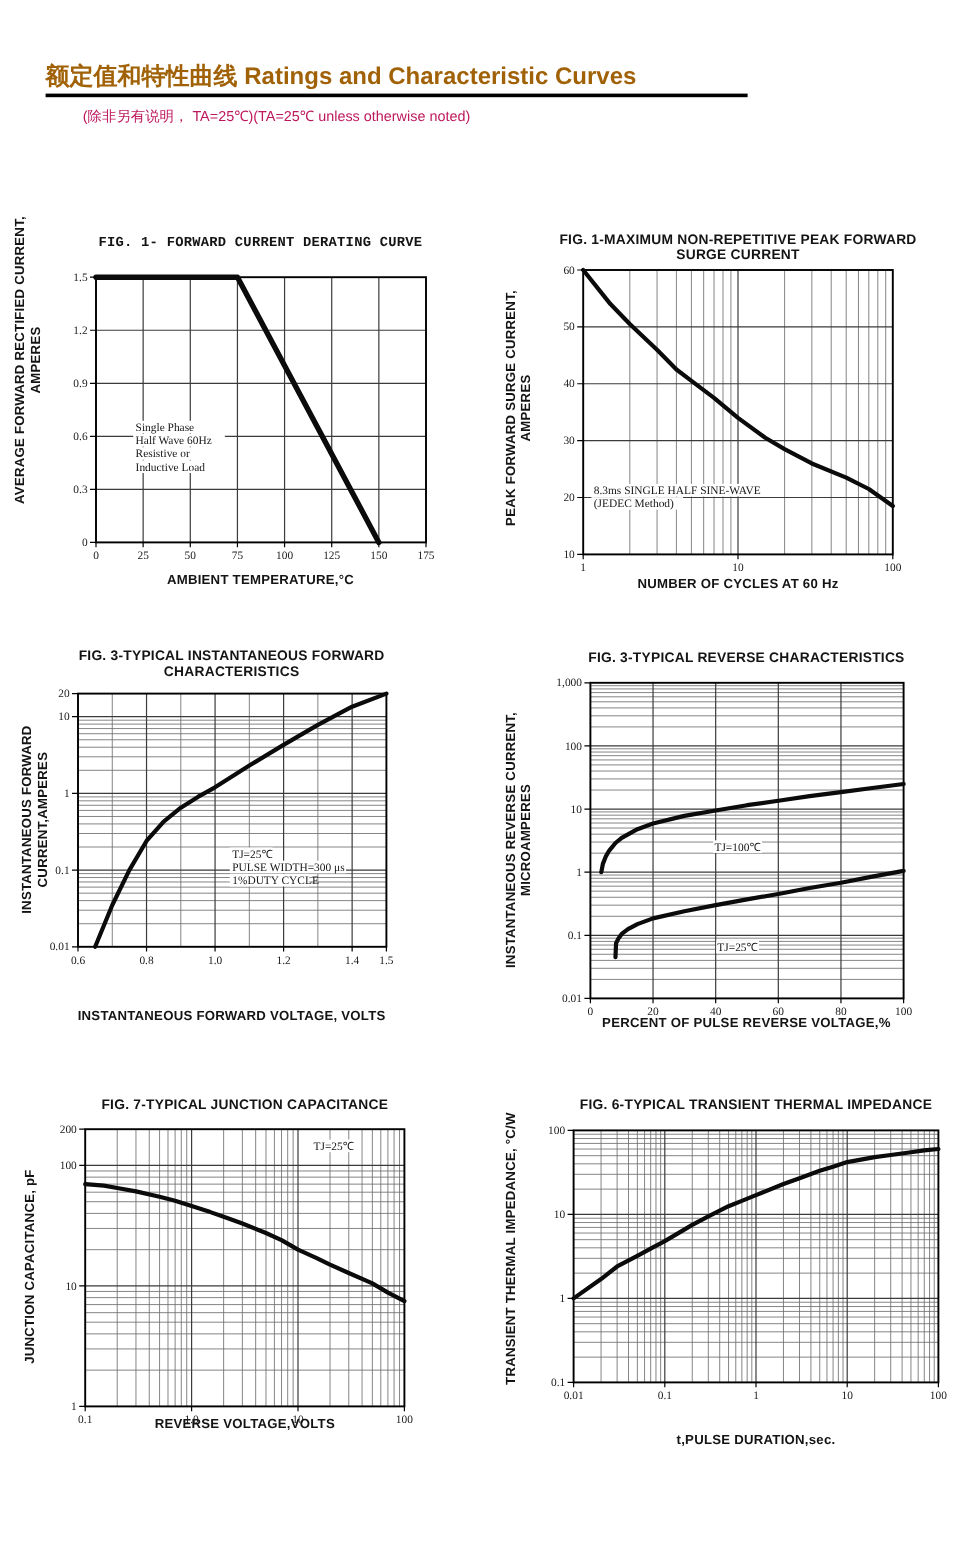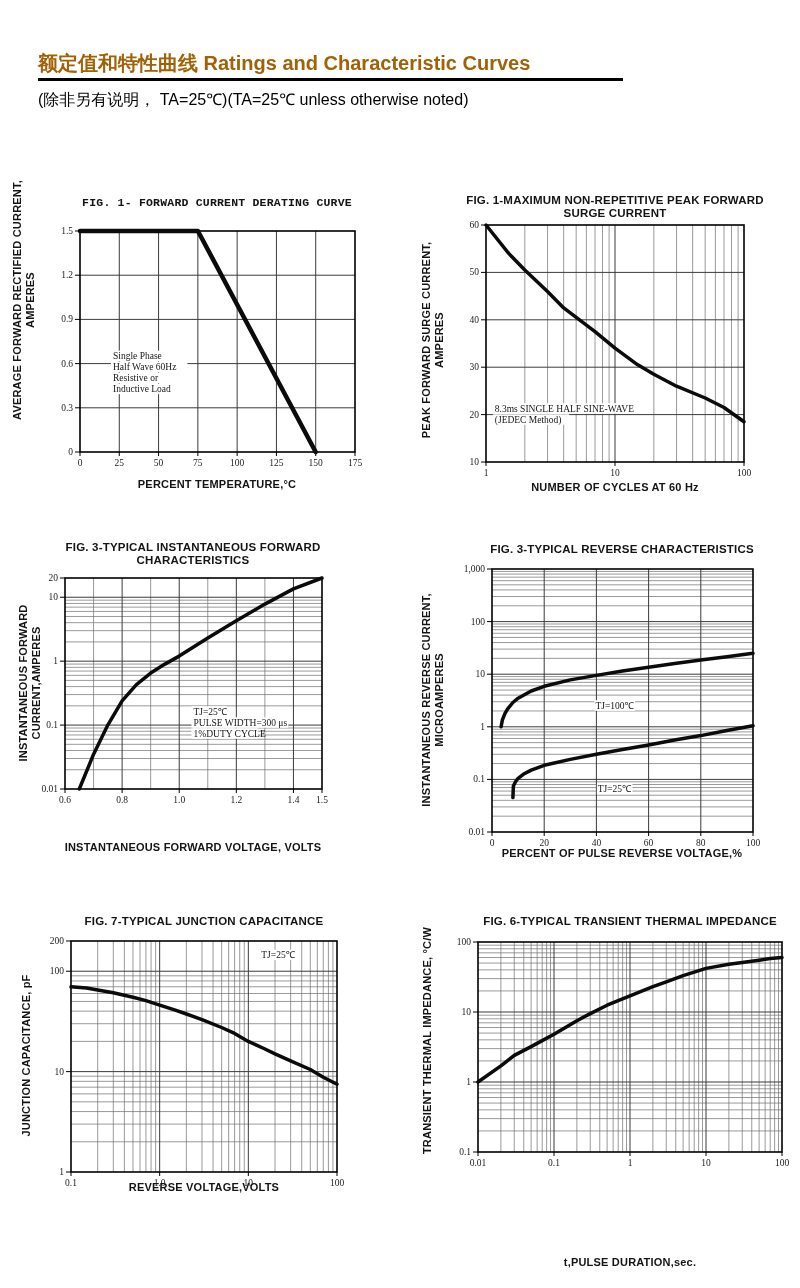--- a/index.html
+++ b/index.html
@@ -1,21 +1,21 @@
 <!DOCTYPE html>
 <html><head>
 <meta charset="utf-8">
 <style>
   html,body{margin:0;padding:0;}
   body{width:800px;height:1288px;position:relative;background:#ffffff;overflow:hidden;
        font-family:"Liberation Sans", sans-serif;color:#111;}
   .abs{position:absolute;}
   .page-title{font-size:20px;font-weight:700;letter-spacing:0px;white-space:nowrap;color:#a16207;}
   .title-rule{height:3px;background:#000;}
-  .page-subtitle{font-size:16px;color:#000000;white-space:nowrap;}
+  .page-subtitle{font-size:12px;color:#be185d;white-space:nowrap;margin-left:31px;}
   .fig-title{font-size:11.5px;font-weight:700;text-align:center;line-height:13px;color:#141414;letter-spacing:.2px;}
   .axis-label{font-size:11px;font-weight:700;text-align:center;line-height:13px;color:#141414;letter-spacing:.2px;}
   .ylabel{transform:rotate(-90deg);transform-origin:center center;}
   .chart-host svg{display:block;}
 </style>
 </head>
 <body>
 
 <div class="abs page-title" style="left:38px;top:50px;">额定值和特性曲线 Ratings and Characteristic Curves</div>
 <div class="abs title-rule" style="left:38px;top:78px;width:585px;"></div>
@@ -69,21 +69,21 @@
         <line x1="33" y1="140.60000000000002" x2="38" y2="140.60000000000002" stroke="#000" stroke-width="1"></line>
         <text x="31" y="143.60000000000002" font-size="9.5" fill="#1c1c1c" text-anchor="end" font-family="&quot;Liberation Serif&quot;, serif">0.6</text>
         <line x1="33" y1="96.4" x2="38" y2="96.4" stroke="#000" stroke-width="1"></line>
         <text x="31" y="99.4" font-size="9.5" fill="#1c1c1c" text-anchor="end" font-family="&quot;Liberation Serif&quot;, serif">0.9</text>
         <line x1="33" y1="52.20000000000002" x2="38" y2="52.20000000000002" stroke="#000" stroke-width="1"></line>
         <text x="31" y="55.20000000000002" font-size="9.5" fill="#1c1c1c" text-anchor="end" font-family="&quot;Liberation Serif&quot;, serif">1.2</text>
         <line x1="33" y1="8" x2="38" y2="8" stroke="#000" stroke-width="1"></line>
         <text x="31" y="11" font-size="9.5" fill="#1c1c1c" text-anchor="end" font-family="&quot;Liberation Serif&quot;, serif">1.5</text>
       </svg>
     </div>
-  <div class="abs axis-label" style="left:67px;top:478px;width:300px;">PERCENT TEMPERATURE,°C</div>
+  <div class="abs axis-label" style="left:67px;top:478px;width:300px;">AMBIENT TEMPERATURE,°C</div>
 </div>
 
 <div>
   <div class="abs fig-title" style="left:455px;top:194px;width:320px;">FIG. 1-MAXIMUM NON-REPETITIVE PEAK FORWARD SURGE CURRENT</div>
   <div class="abs axis-label ylabel" style="left:313px;top:327px;width:240px;">PEAK FORWARD SURGE CURRENT, AMPERES</div>
   <div class="abs chart-host" id="chart1" style="left: 448px; top: 217px;">
       <svg width="312" height="269">
         <line x1="76.83286944065358" y1="8" x2="76.83286944065358" y2="245" stroke="#6e6e6e" stroke-width="0.7"></line>
         <line x1="99.54864185883645" y1="8" x2="99.54864185883645" y2="245" stroke="#6e6e6e" stroke-width="0.7"></line>
         <line x1="115.66573888130715" y1="8" x2="115.66573888130715" y2="245" stroke="#6e6e6e" stroke-width="0.7"></line>
@@ -453,14 +453,14 @@
         <line x1="33" y1="218" x2="38" y2="218" stroke="#000" stroke-width="1"></line>
         <text x="31" y="221" font-size="9.5" fill="#1c1c1c" text-anchor="end" font-family="&quot;Liberation Serif&quot;, serif">0.1</text>
         <line x1="33" y1="148" x2="38" y2="148" stroke="#000" stroke-width="1"></line>
         <text x="31" y="151" font-size="9.5" fill="#1c1c1c" text-anchor="end" font-family="&quot;Liberation Serif&quot;, serif">1</text>
         <line x1="33" y1="78" x2="38" y2="78" stroke="#000" stroke-width="1"></line>
         <text x="31" y="81" font-size="9.5" fill="#1c1c1c" text-anchor="end" font-family="&quot;Liberation Serif&quot;, serif">10</text>
         <line x1="33" y1="8" x2="38" y2="8" stroke="#000" stroke-width="1"></line>
         <text x="31" y="11" font-size="9.5" fill="#1c1c1c" text-anchor="end" font-family="&quot;Liberation Serif&quot;, serif">100</text>
       </svg>
     </div>
-  <div class="abs axis-label" style="left:480px;top:1256px;width:300px;text-align:center;">t,PULSE DURATION,sec.</div>
+  <div class="abs axis-label" style="left:480px;top:1194px;width:300px;text-align:center;">t,PULSE DURATION,sec.</div>
 </div>
 
 </body></html>

